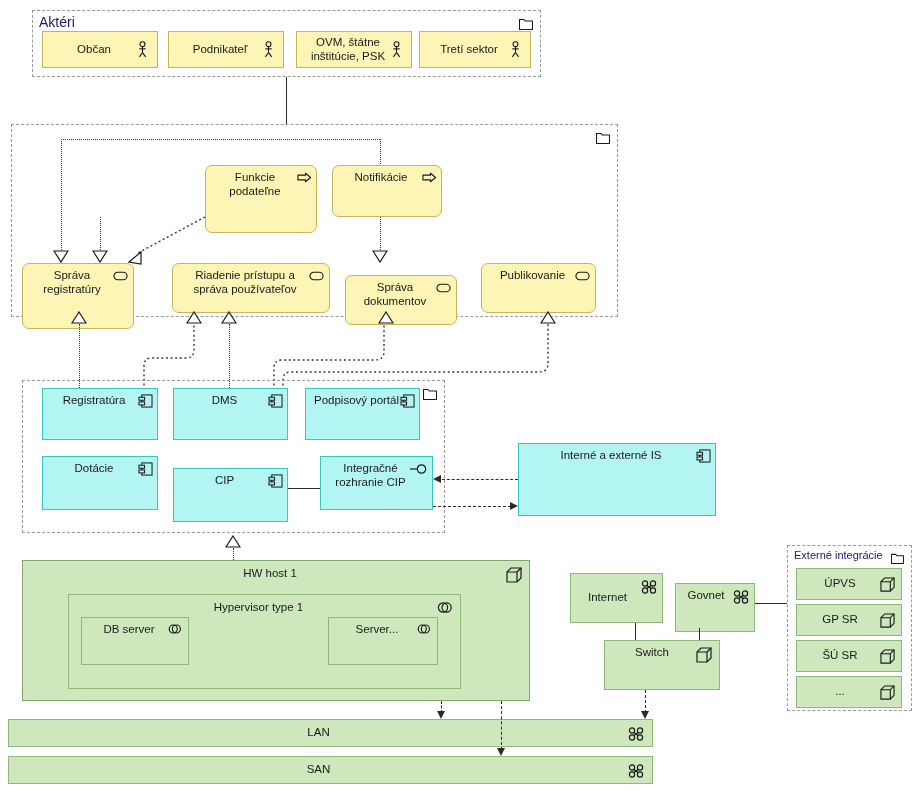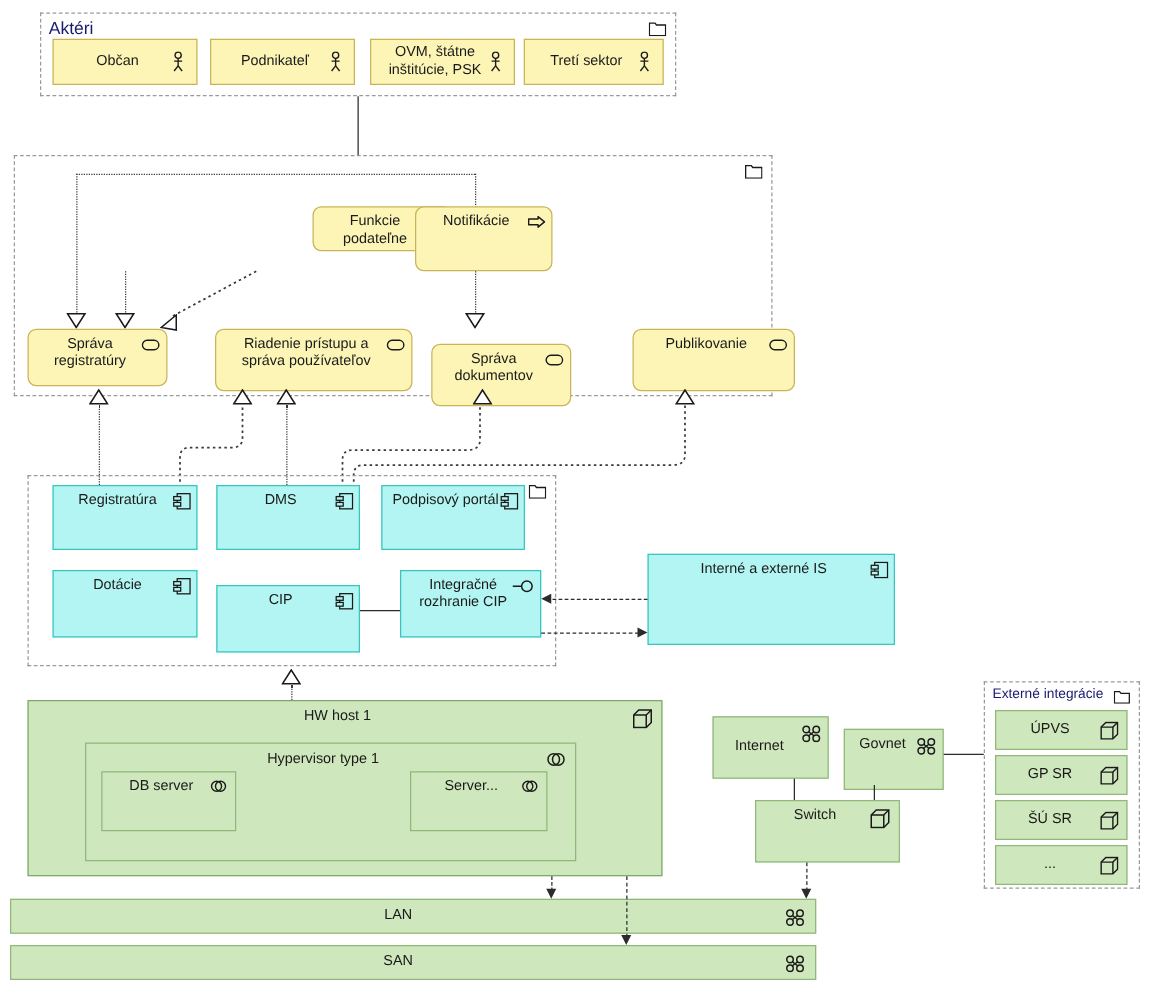--- a/index.html
+++ b/index.html
@@ -97,21 +97,21 @@
       <svg viewBox="0 0 14 12" width="14" height="12">
           <path d="M0.5 11.5 L0.5 1.5 L5 1.5 L6.2 3 L13.5 3 L13.5 11.5 Z" fill="none" stroke="#1a1a1a" stroke-width="1.1"></path>
         </svg>
     </span>
   </div>
 
   <div class="doth" style="left:61px;top:139px;width:319px;"></div>
   <div class="dotv" style="left:380px;top:139px;height:27px;"></div>
   <div class="dotv" style="left:61px;top:139px;height:113px;"></div>
 
-  <div class="node yel yel-r topc" style="left:205px;top:165px;width:112px;height:36px;margin-left:45px;">
+  <div class="node yel yel-r topc" style="left:205px;top:165px;width:112px;height:68px;">
     <span class="lbl">Funkcie podateľne</span>
     <span class="ico" style="right:5px;top:6px;">
       <svg viewBox="0 0 16 11" width="15" height="11">
           <path d="M1 3 L9 3 L9 1 L14.5 5.5 L9 10 L9 8 L1 8 Z" fill="none" stroke="#1a1a1a" stroke-width="1.2" stroke-linejoin="round"></path>
         </svg>
     </span>
   </div>
   <div class="node yel yel-r topc" style="left:332px;top:165px;width:110px;height:52px;">
     <span class="lbl">Notifikácie</span>
     <span class="ico" style="right:5px;top:6px;">
@@ -134,21 +134,21 @@
   <svg style="position:absolute;left:92px;top:250px;width:16px;height:13px;">
       <path d="M1 1 L15 1 L8 12 Z" fill="#fff" stroke="#1a1a1a" stroke-width="1.2"></path>
     </svg>
   <svg style="position:absolute;left:128px;top:251px;width:16px;height:14px;">
       <path d="M13 1 L13 13 L1 11 Z" fill="#fff" stroke="#1a1a1a" stroke-width="1.2"></path>
     </svg>
   <svg style="position:absolute;left:372px;top:250px;width:16px;height:13px;">
       <path d="M1 1 L15 1 L8 12 Z" fill="#fff" stroke="#1a1a1a" stroke-width="1.2"></path>
     </svg>
 
-  <div class="node yel yel-r topc" style="left:22px;top:263px;width:112px;height:46px;">
+  <div class="node yel yel-r topc" style="left:22px;top:263px;width:112px;height:66px;">
     <span class="lbl">Správa registratúry</span>
     <span class="ico" style="right:6px;top:7px;">
       <svg viewBox="0 0 16 10" width="15" height="10">
           <rect x="1" y="1" width="14" height="8" rx="4" fill="none" stroke="#1a1a1a" stroke-width="1.2"></rect>
         </svg>
     </span>
   </div>
   <div class="node yel yel-r topc" style="left:172px;top:263px;width:158px;height:50px;">
     <span class="lbl">Riadenie prístupu a správa používateľov</span>
     <span class="ico" style="right:6px;top:7px;">
@@ -158,21 +158,21 @@
     </span>
   </div>
   <div class="node yel yel-r topc" style="left:345px;top:263px;width:112px;height:50px;margin-top:12px;">
     <span class="lbl">Správa dokumentov</span>
     <span class="ico" style="right:6px;top:7px;">
       <svg viewBox="0 0 16 10" width="15" height="10">
           <rect x="1" y="1" width="14" height="8" rx="4" fill="none" stroke="#1a1a1a" stroke-width="1.2"></rect>
         </svg>
     </span>
   </div>
-  <div class="node yel yel-r topc" style="left:506px;top:263px;width:130px;height:50px;">
+  <div class="node yel yel-r topc" style="left:481px;top:263px;width:115px;height:50px;">
     <span class="lbl">Publikovanie</span>
     <span class="ico" style="right:6px;top:7px;">
       <svg viewBox="0 0 16 10" width="15" height="10">
           <rect x="1" y="1" width="14" height="8" rx="4" fill="none" stroke="#1a1a1a" stroke-width="1.2"></rect>
         </svg>
     </span>
   </div>
 
   <svg style="position:absolute;left:71px;top:311px;width:16px;height:13px;">
       <path d="M8 1 L15 12 L1 12 Z" fill="#fff" stroke="#1a1a1a" stroke-width="1.2"></path>

